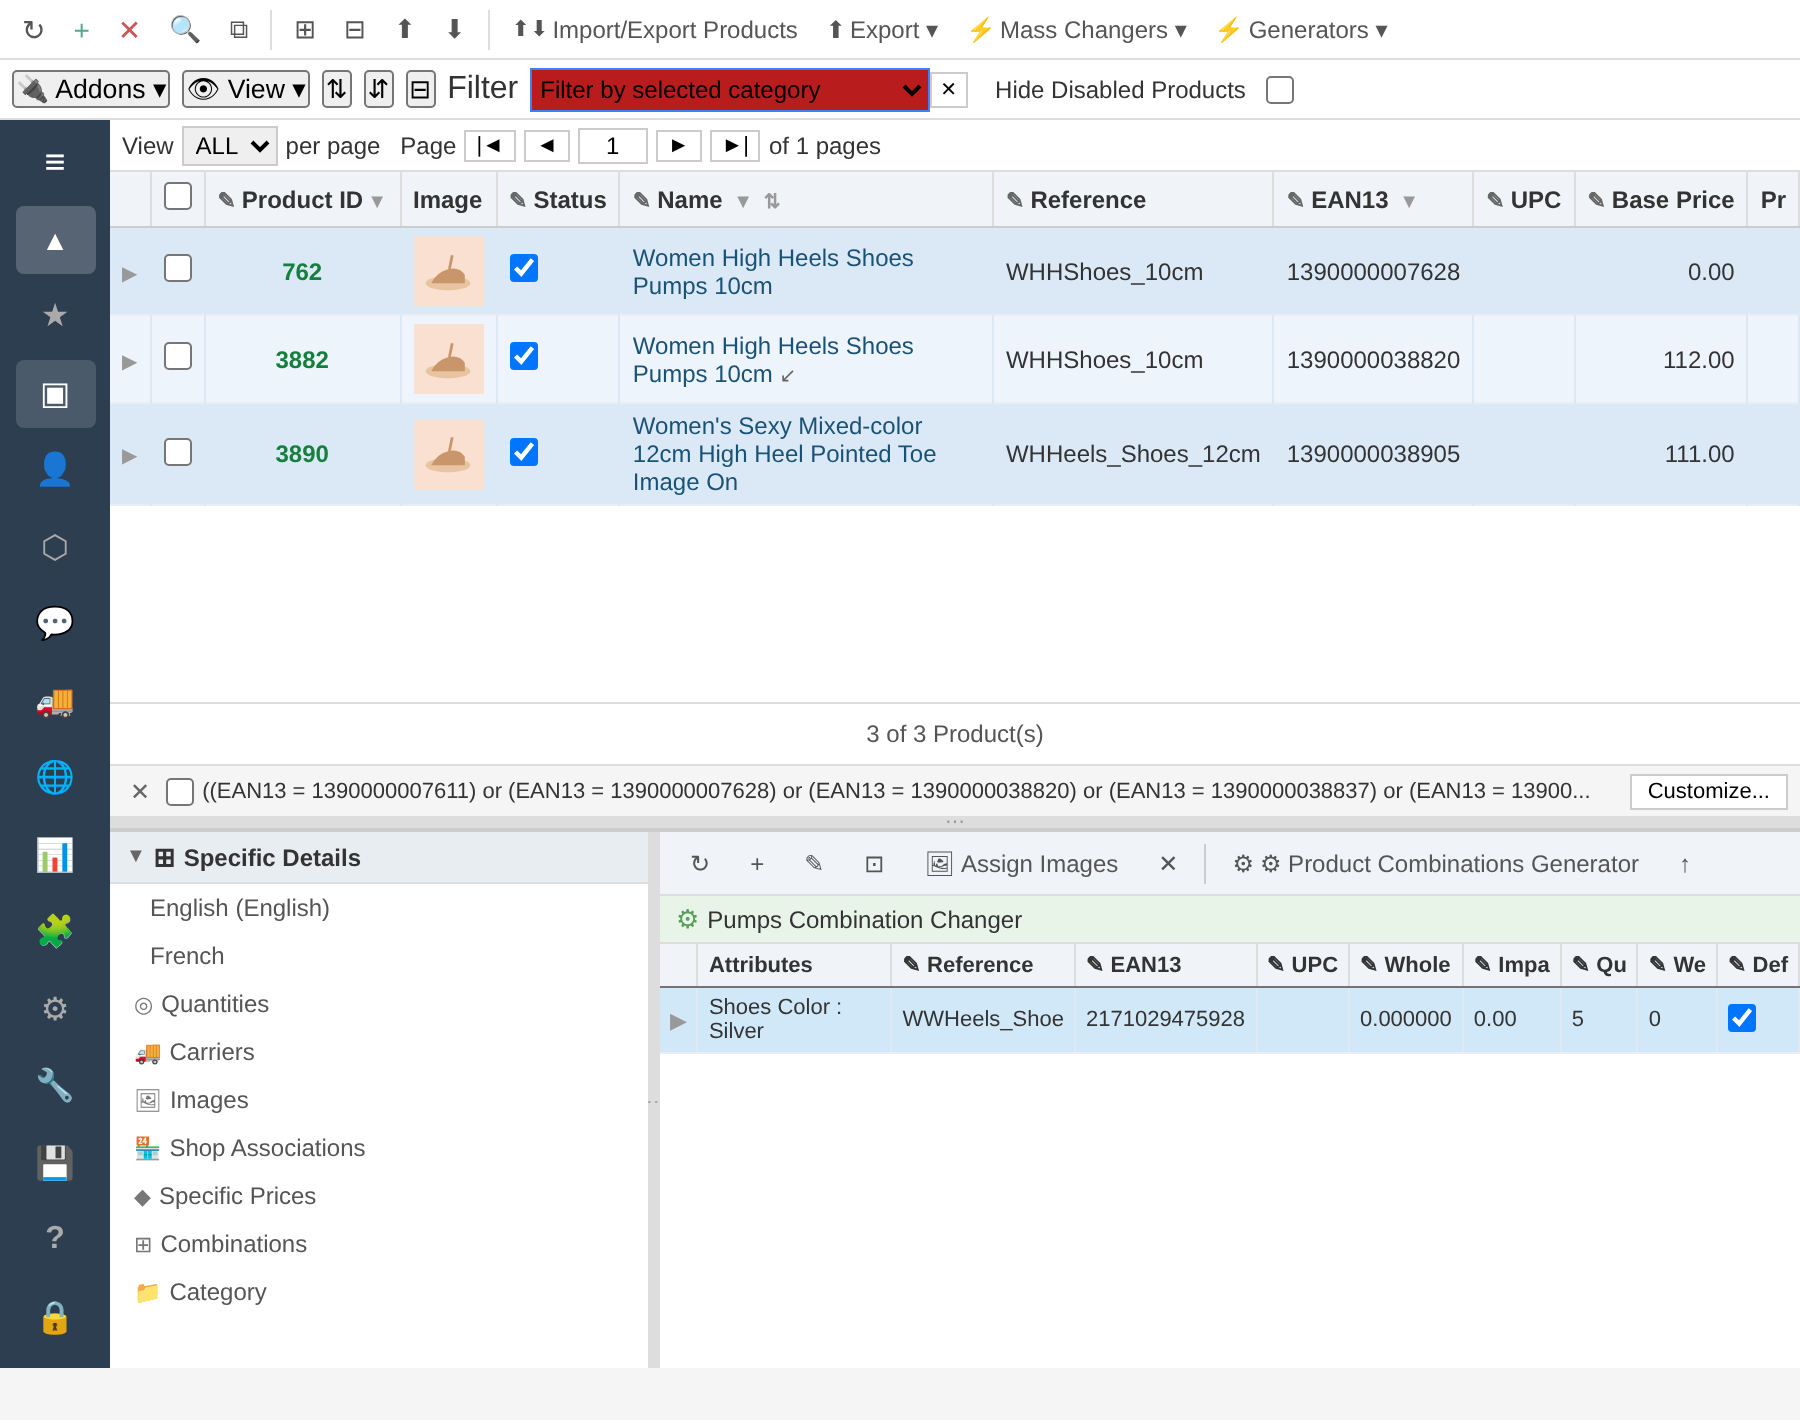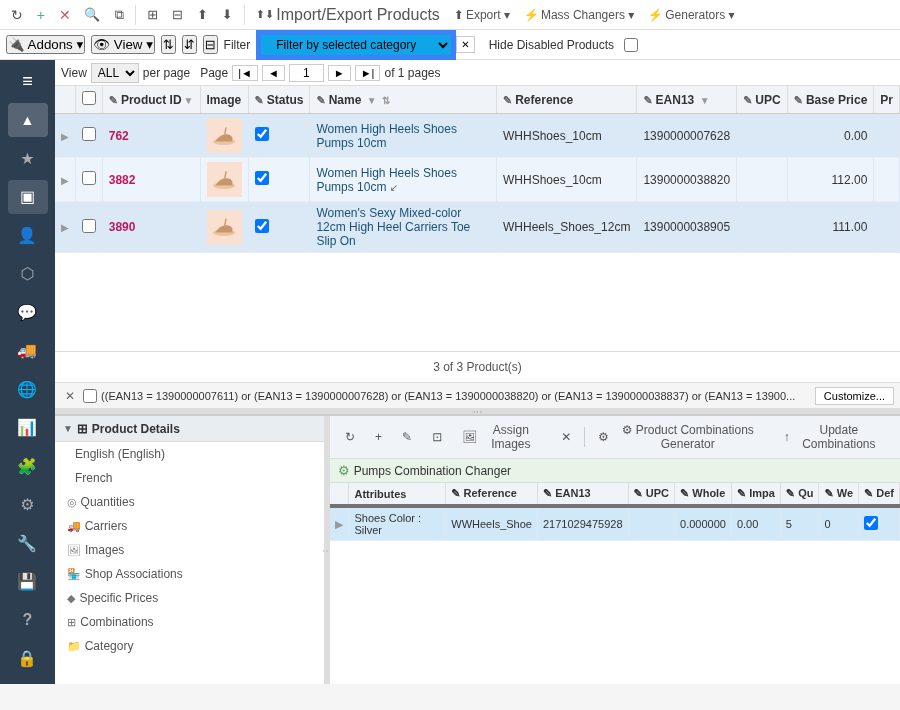--- a/index.html
+++ b/index.html
@@ -15,21 +15,21 @@
       font-size: 12px; color: #555; display: flex; align-items: center; gap: 2px;
     }
     .top-toolbar .separator { width: 1px; height: 20px; background: #ddd; margin: 0 2px; }
 
     
     .filter-toolbar {
       display: flex; align-items: center; background: #fff; border-bottom: 1px solid #ddd;
       padding: 4px 6px; gap: 6px; height: 30px;
     }
     .filter-toolbar select {
-      border: 5px solid #3b82f6; padding: 2px 11px; font-size: 12px; background: #0ea5e9;
+      border: 1px solid #3b82f6; padding: 2px 0; font-size: 12px; background: #b91c1c;
     }
 
     
     .pagination-toolbar {
       display: flex; align-items: center; background: #fff; border-bottom: 1px solid #ddd;
       padding: 3px 6px; gap: 4px; height: 26px;
     }
     .pagination-toolbar .view-label { font-size: 12px; }
     .pagination-toolbar select { border: 1px solid #ccc; font-size: 12px; padding: 1px 2px; }
     .pagination-toolbar input { border: 1px solid #ccc; font-size: 12px; width: 35px; text-align: center; padding: 1px 2px; }
@@ -55,21 +55,21 @@
     thead th {
       background: #f0f4f8; border-bottom: 1px solid #ccc; border-right: 1px solid #ddd;
       padding: 5px 6px; text-align: left; white-space: nowrap; position: sticky; top: 0; z-index: 1;
     }
     thead th:first-child { width: 20px; }
     tbody tr { border-bottom: 1px solid #e8eef4; }
     tbody tr:nth-child(odd) { background: #eef4fb; }
     tbody tr:nth-child(even) { background: #dbe9f7; }
     tbody td { padding: 4px 6px; border-right: 1px solid #dce8f3; vertical-align: middle; }
     .expand-arrow { color: #999; font-size: 10px; cursor: pointer; }
-    .product-id { text-align: left; color: #be185d; font-weight: bold; cursor: pointer; }
+    .product-id { text-align: center; color: #15803d; font-weight: bold; cursor: pointer; }
     .product-image { width: 35px; height: 35px; background: #f9e0d0; display: flex; align-items: center; justify-content: center; }
     .product-image svg { width: 28px; height: 28px; }
     .product-name { color: #1a5276; cursor: pointer; }
     input[type=checkbox] { width: 14px; height: 14px; }
 
     
     .products-count { text-align: center; padding: 8px; color: #555; font-size: 12px; background: #fff; border-top: 1px solid #ddd; }
 
     
     .filter-expr-bar {
@@ -107,21 +107,21 @@
 
     .mass-combination-bar {
       display: flex; align-items: center; background: #e8f4e8; border-bottom: 1px solid #ddd;
       padding: 3px 8px; font-size: 12px; gap: 4px; min-height: 24px;
     }
     .mass-combination-bar .gear-icon { color: #5a9e5a; font-size: 13px; }
 
     .combinations-table-wrapper { flex: 1; overflow: auto; }
     .combinations-table { width: 100%; border-collapse: collapse; font-size: 11px; }
     .combinations-table thead th {
-      background: #f0f4f8; border-bottom: 4px solid #737373; border-right: 1px solid #ddd;
+      background: #f0f4f8; border-bottom: 1px solid #737373; border-right: 1px solid #ddd;
       padding: 4px 5px; text-align: left; white-space: nowrap; position: sticky; top: 0;
     }
     .combinations-table tbody td { padding: 4px 5px; border-right: 1px solid #e0e8f0; border-bottom: 1px solid #e8eef4; }
     .combinations-table tbody tr:nth-child(odd) { background: #eef4fb; }
     .combinations-table tbody tr:nth-child(even) { background: #fff; }
     .expand-cell { width: 16px; color: #999; cursor: pointer; }
     .comb-row-blue { background: #d0e8f8 !important; }
     .dots-handle { display: flex; align-items: center; justify-content: center; font-size: 10px; color: #999; }
 
     
@@ -164,21 +164,21 @@
     </button>
   <button>
       <span style="font-size:13px;">⬆</span>
     </button>
   <button>
       <span style="font-size:13px;">⬇</span>
     </button>
   <div class="separator"></div>
   <button>
     <span style="font-size:11px;">⬆⬇</span>
-    <span style="font-size:16px;">Import/Export Products</span>
+    <span style="font-size:12px;">Import/Export Products</span>
   </button>
   <button>
     <span style="font-size:12px;">⬆</span>
     <span>Export ▾</span>
   </button>
   <button>
     <span style="font-size:12px;">⚡</span>
     <span>Mass Changers ▾</span>
   </button>
   <button>
@@ -192,21 +192,21 @@
     <span>🔌</span>
     <span>Addons ▾</span>
   </button>
   <button>
     <span>👁</span>
     <span>View ▾</span>
   </button>
   <button><span style="font-size:13px;">⇅</span></button>
   <button><span style="font-size:13px;">⇵</span></button>
   <button><span style="font-size:13px;">⊟</span></button>
-  <span style="font-size:12px;">Filter</span>
+  <span style="font-size:16px;">Filter</span>
   <div class="filter-dropdown">
     <select style="width:200px; font-size:12px;">
       <option>Filter by selected category</option>
     </select>
     <button style="border:1px solid #ccc; background:#fff; padding:2px 4px; font-size:10px;">✕</button>
   </div>
   <span style="font-size:12px; margin-left:8px;">Hide Disabled Products</span>
   <input type="checkbox" style="margin-left: 4px;">
 </div>
 
@@ -337,21 +337,21 @@
             <td>
               <div class="product-image">
                 <svg viewBox="0 0 40 40">
                   <ellipse cx="20" cy="28" rx="16" ry="5" fill="#e8c4a0"></ellipse>
                   <path d="M8 28 Q12 20 20 18 Q28 16 32 22 L32 28 Z" fill="#c9956a"></path>
                   <path d="M20 18 L22 8 L24 8 L22 18 Z" fill="#c9956a"></path>
                 </svg>
               </div>
             </td>
             <td><input type="checkbox" checked="" style=""></td>
-            <td class="product-name">Women's Sexy Mixed-color 12cm High Heel Carriers Toe Slip On</td>
+            <td class="product-name">Women's Sexy Mixed-color 12cm High Heel Pointed Toe Image On</td>
             <td>WHHeels_Shoes_12cm</td>
             <td>1390000038905</td>
             <td></td>
             <td style="text-align:right;">111.00</td>
             <td></td>
           </tr>
         </tbody>
       </table>
     </div>
 
@@ -369,21 +369,21 @@
     <div style="height:6px; background:#ddd; cursor:ns-resize; display:flex; align-items:center; justify-content:center;">
       <span class="dots-handle">⋯</span>
     </div>
 
     <div class="bottom-panel">
 
       <div class="left-panel">
         <div class="left-panel-header">
           <span class="collapse-btn">▼</span>
           <span style="font-size:13px;">⊞</span>
-          <span>Product Details</span>
+          <span>Specific Details</span>
         </div>
         <div style="overflow-y:auto; flex:1;">
           <div class="tree-item">
             <span>English (English)</span>
           </div>
           <div class="tree-item">
             <span>French</span>
           </div>
           <div class="tree-section">
             <span class="icon">◎</span>
@@ -432,21 +432,20 @@
             <span>Assign Images</span>
           </button>
           <button class="rpt-btn" title="Close">✕</button>
           <div class="rpt-separator"></div>
           <button class="rpt-btn">
             <span>⚙</span>
             <span>⚙ Product Combinations Generator</span>
           </button>
           <button class="rpt-btn">
             <span>↑</span>
-            <span> Update Combinations</span>
           </button>
         </div>
 
         <div class="mass-combination-bar">
           <span class="gear-icon">⚙</span>
           <span>Pumps Combination Changer</span>
         </div>
 
         <div class="combinations-table-wrapper">
           <table class="combinations-table">

